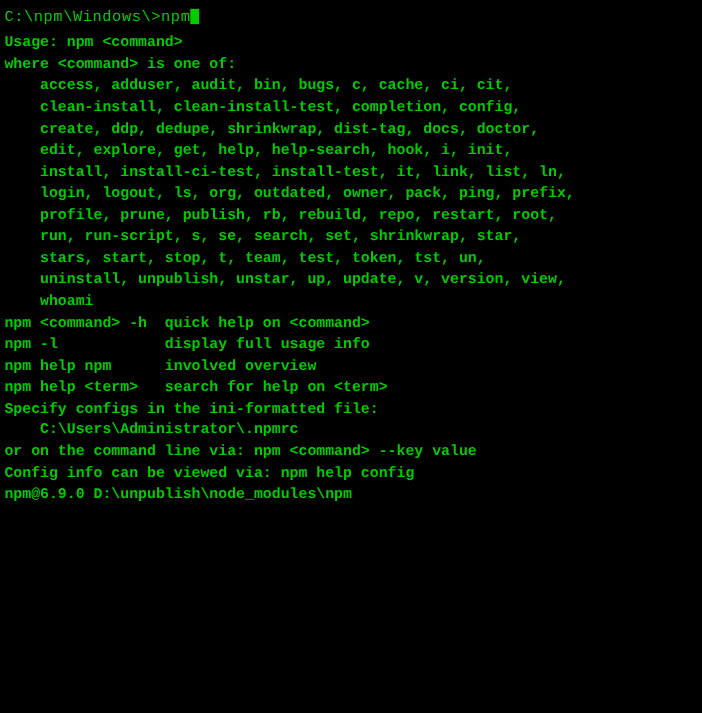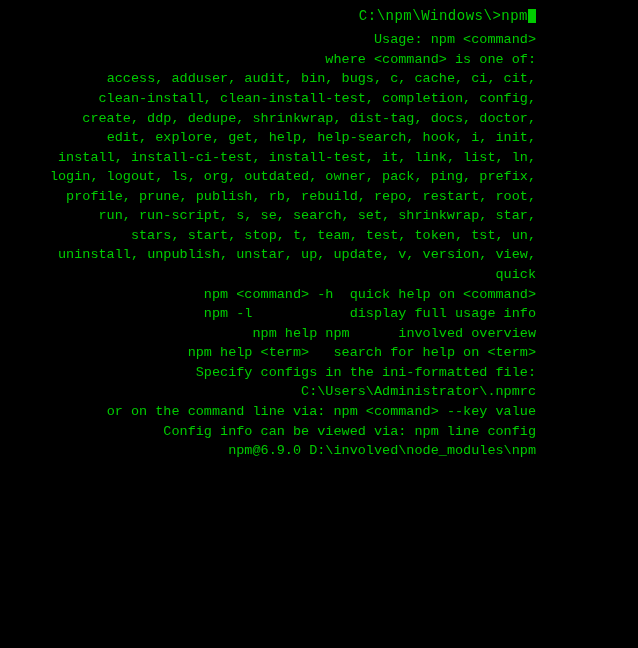--- a/index.html
+++ b/index.html
@@ -18,33 +18,33 @@
       color: #00cc00;
       line-height: 1.45;
     }
 
     #terminal {
       width: 540px;
       height: 648px;
       background-color: #000000;
       padding: 6px 4px 4px 4px;
       overflow: hidden;
-      text-align: right;
     }
 
     .title-bar {
       color: #00cc00;
       font-size: 14px;
       margin-bottom: 4px;
       letter-spacing: 0.5px;
     }
 
     .line {
       white-space: pre-wrap;
       word-break: break-word;
+      font-weight: bold;
     }
 
     .cursor {
       display: inline-block;
       width: 8px;
       height: 14px;
       background-color: #00cc00;
       vertical-align: middle;
       animation: blink 1s step-end infinite;
     }
@@ -68,27 +68,27 @@
       <div class="line">    access, adduser, audit, bin, bugs, c, cache, ci, cit,</div>
       <div class="line">    clean-install, clean-install-test, completion, config,</div>
       <div class="line">    create, ddp, dedupe, shrinkwrap, dist-tag, docs, doctor,</div>
       <div class="line">    edit, explore, get, help, help-search, hook, i, init,</div>
       <div class="line">    install, install-ci-test, install-test, it, link, list, ln,</div>
       <div class="line">    login, logout, ls, org, outdated, owner, pack, ping, prefix,</div>
       <div class="line">    profile, prune, publish, rb, rebuild, repo, restart, root,</div>
       <div class="line">    run, run-script, s, se, search, set, shrinkwrap, star,</div>
       <div class="line">    stars, start, stop, t, team, test, token, tst, un,</div>
       <div class="line">    uninstall, unpublish, unstar, up, update, v, version, view,</div>
-      <div class="line">    quick</div>
+      <div class="line">    whoami</div>
       <div class="line"></div>
       <div class="line">npm &lt;command&gt; -h  quick help on &lt;command&gt;</div>
       <div class="line">npm -l            display full usage info</div>
       <div class="line">npm help npm      involved overview</div>
       <div class="line">npm help &lt;term&gt;   search for help on &lt;term&gt;</div>
       <div class="line"></div>
       <div class="line">Specify configs in the ini-formatted file:</div>
       <div class="line">    C:\Users\Administrator\.npmrc</div>
       <div class="line">or on the command line via: npm &lt;command&gt; --key value</div>
-      <div class="line">Config info can be viewed via: npm line config</div>
+      <div class="line">Config info can be viewed via: npm help config</div>
       <div class="line"></div>
-      <div class="line">npm@6.9.0 D:\involved\node_modules\npm</div>
+      <div class="line">npm@6.9.0 D:\unpublish\node_modules\npm</div>
     </div>
 </div>
 
 </body></html>

